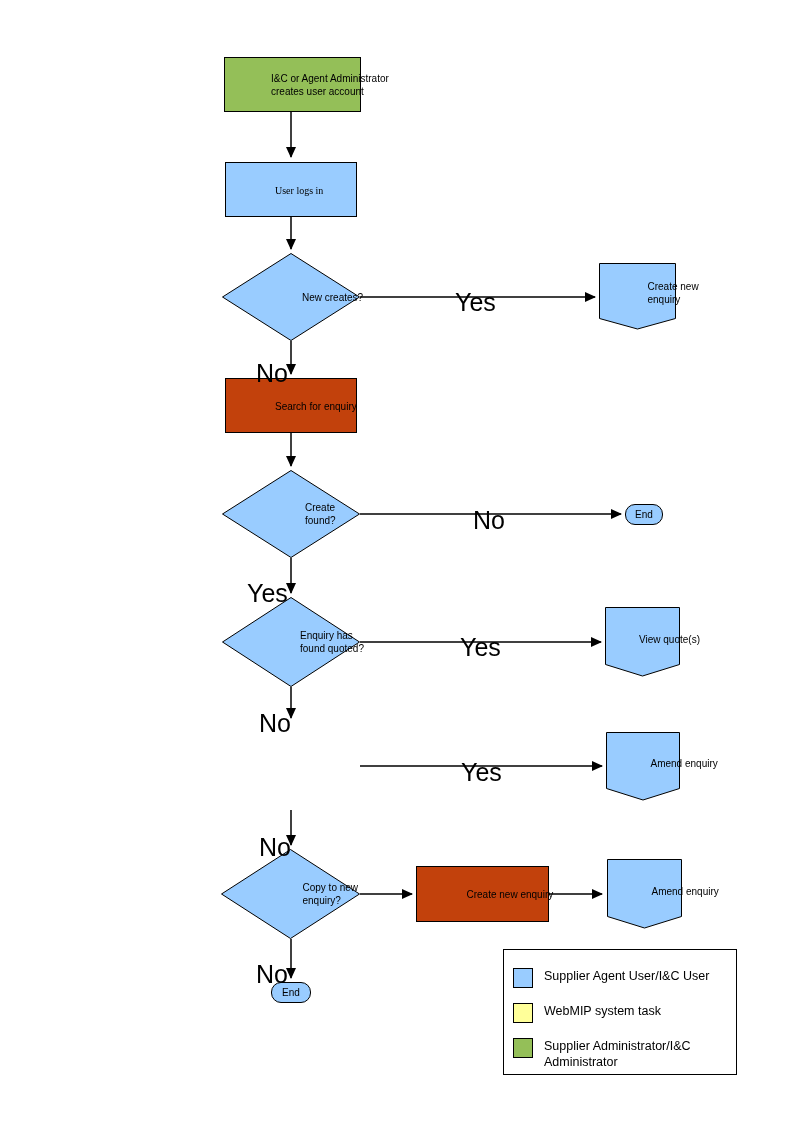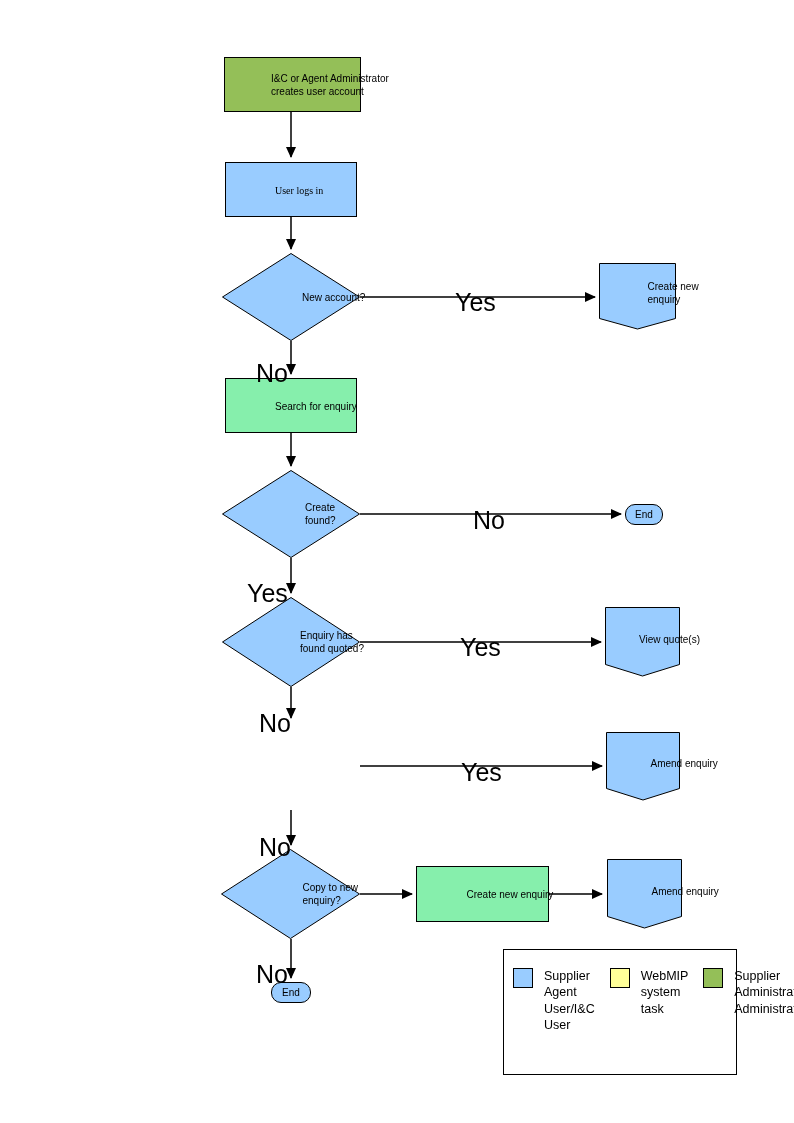--- a/index.html
+++ b/index.html
@@ -9,31 +9,31 @@
   }
   #connectors{position:absolute;left:0;top:0;z-index:0;}
   .node{position:absolute;z-index:1;display:flex;align-items:center;justify-content:center;}
   .node svg{position:absolute;left:0;top:0;}
   .node-label{
     position:absolute;left:50%;top:50%;transform:translate(-50%,-50%);
     text-align:left;font-size:10px;line-height:1.3;white-space:normal;z-index:2;margin-left:44px;
   }
   .rect-node{border:1px solid #000;box-sizing:border-box;}
   .box-blue{background:#99CCFF;}
-  .box-yellow{background:#86efac;}
+  .box-yellow{background:#c2410c;}
   .box-green{background:#94BF58;}
   .end-node{
     background:#99CCFF;border:1px solid #000;border-radius:10px;
     box-sizing:border-box;font-size:10px;display:flex;align-items:center;justify-content:center;
   }
   .edge-label{position:absolute;z-index:2;font-size:25px;line-height:1;margin-top:20px;}
   .legend{
     position:absolute;left:503px;top:949px;width:234px;height:126px;
     border:1px solid #000;box-sizing:border-box;background:#fff;z-index:1;
-    display:flex;flex-direction:row;gap:15px;padding:18px 9px 0 9px;
+    display:flex;flex-direction:column;gap:15px;padding:18px 9px 0 9px;
   }
   .legend-row{display:flex;align-items:flex-start;}
   .legend-swatch{width:20px;height:20px;border:1px solid #000;box-sizing:border-box;flex:0 0 auto;}
   .legend-label{font-size:12.5px;line-height:1.3;margin-left:11px;max-width:184px;}
 </style>
 </head>
 <body>
 
 <div id="canvas">
 
@@ -66,21 +66,21 @@
   </div>
 
   <div class="node rect-node box-blue" style="left:225px;top:162px;width:132px;height:55px;">
     <div class="node-label" style="width:120px;font-family:Liberation Serif, serif;">User logs in</div>
   </div>
 
   <div class="node" style="left:222px;top:253px;width:138px;height:88px;">
     <svg width="138" height="88">
       <polygon points="69,0.5 137.5,44 69,87.5 0.5,44" fill="#99CCFF" stroke="#000" stroke-width="1"></polygon>
     </svg>
-    <div class="node-label" style="width:66px;">New account?</div>
+    <div class="node-label" style="width:66px;">New creates?</div>
   </div>
 
   <div class="node" style="left:599px;top:263px;width:77px;height:67px;">
     <svg width="77" height="67">
       <polygon points="0.5,0.5 76.5,0.5 76.5,55.5 38.5,66 0.5,55.5" fill="#99CCFF" stroke="#000" stroke-width="1"></polygon>
     </svg>
     <div class="node-label" style="width:68px;top:45%;">Create new enquiry</div>
   </div>
 
   <div class="node rect-node box-yellow" style="left:225px;top:378px;width:132px;height:55px;">

